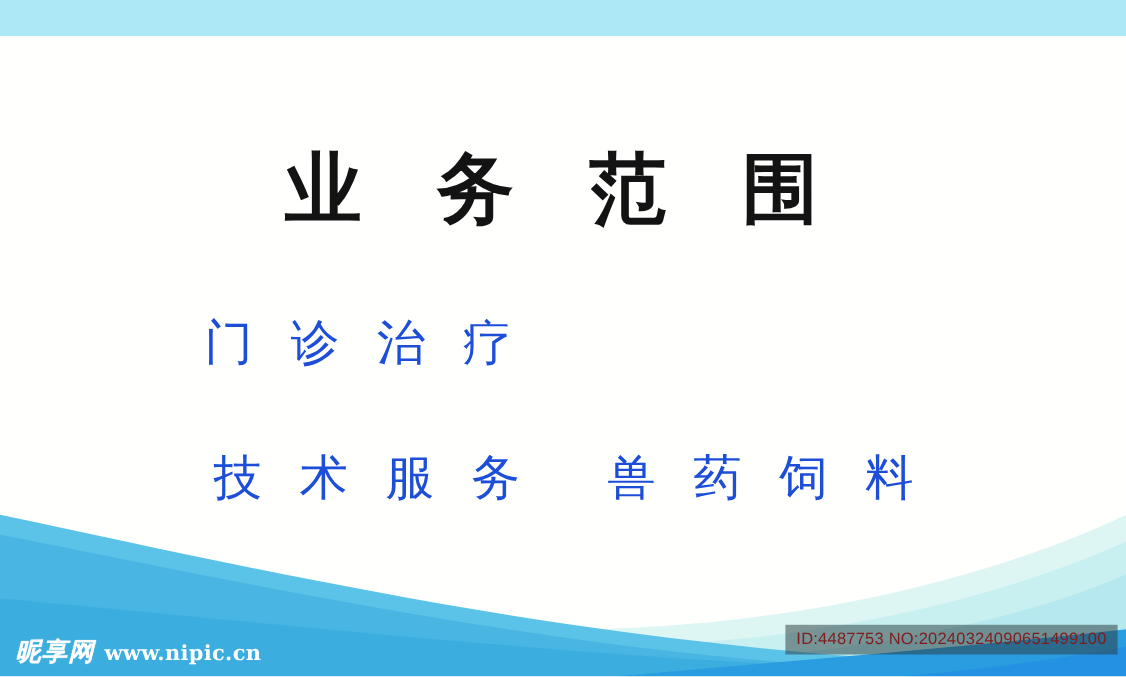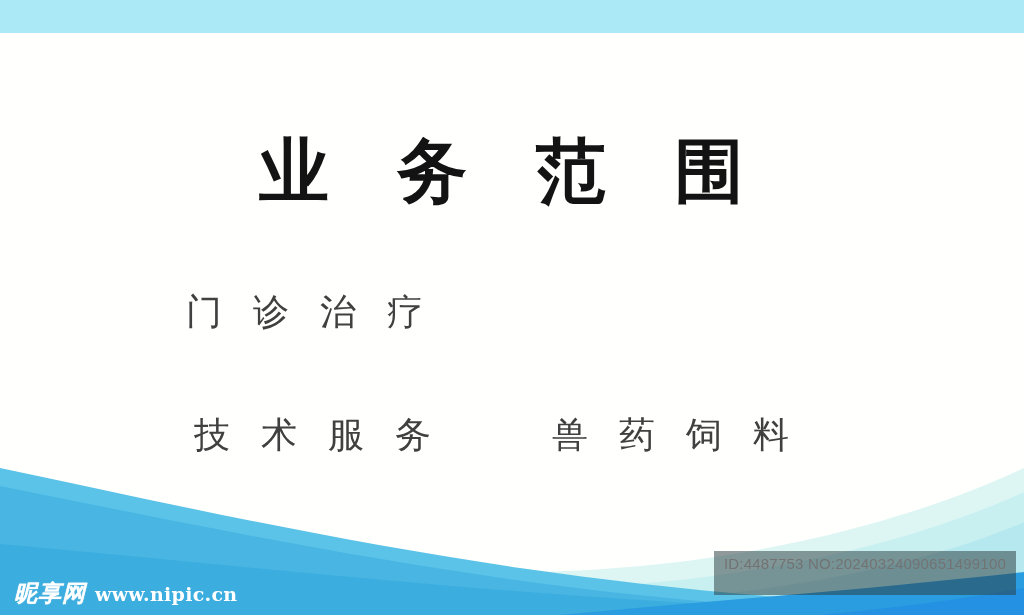--- a/index.html
+++ b/index.html
@@ -66,25 +66,25 @@
     display: flex;
     justify-content: flex-start;
     align-items: center;
     height: 62px;
     margin-bottom: 61px;
   }
   .svc-row:last-child {
     margin-bottom: 0;
   }
   .svc-item {
-    font-family: Liberation Serif, serif;
-    font-size: 36px;
+    font-family: Liberation Sans, sans-serif;
+    font-size: 44px;
     line-height: 58px;
     font-weight: 400;
-    color: #404040;
+    color: #1d4ed8;
     letter-spacing: 11px;
     text-indent: 0;
     white-space: nowrap;
   }
   .svc-item.col-left {
     width: 358px;
     padding-left: 36px;
     box-sizing: border-box;
   }
   .svc-item.col-right {
@@ -134,25 +134,25 @@
     color: #ffffff;
     letter-spacing: 0.3px;
   }
 
   
   .id-strip {
     position: absolute;
     right: 8px;
     bottom: 20px;
     background: rgba(42, 62, 66, 0.52);
-    color: #737373;
+    color: #7f1d1d;
     font-family: "Liberation Sans", sans-serif;
     font-size: 15px;
     line-height: 18px;
-    padding: 4px 10px 22px 10px;
+    padding: 4px 10px 5px 10px;
     letter-spacing: 0.2px;
     white-space: nowrap;
   }
 </style>
 </head>
 <body>
 
 <div class="poster">
 
   <div class="top-band"></div>

